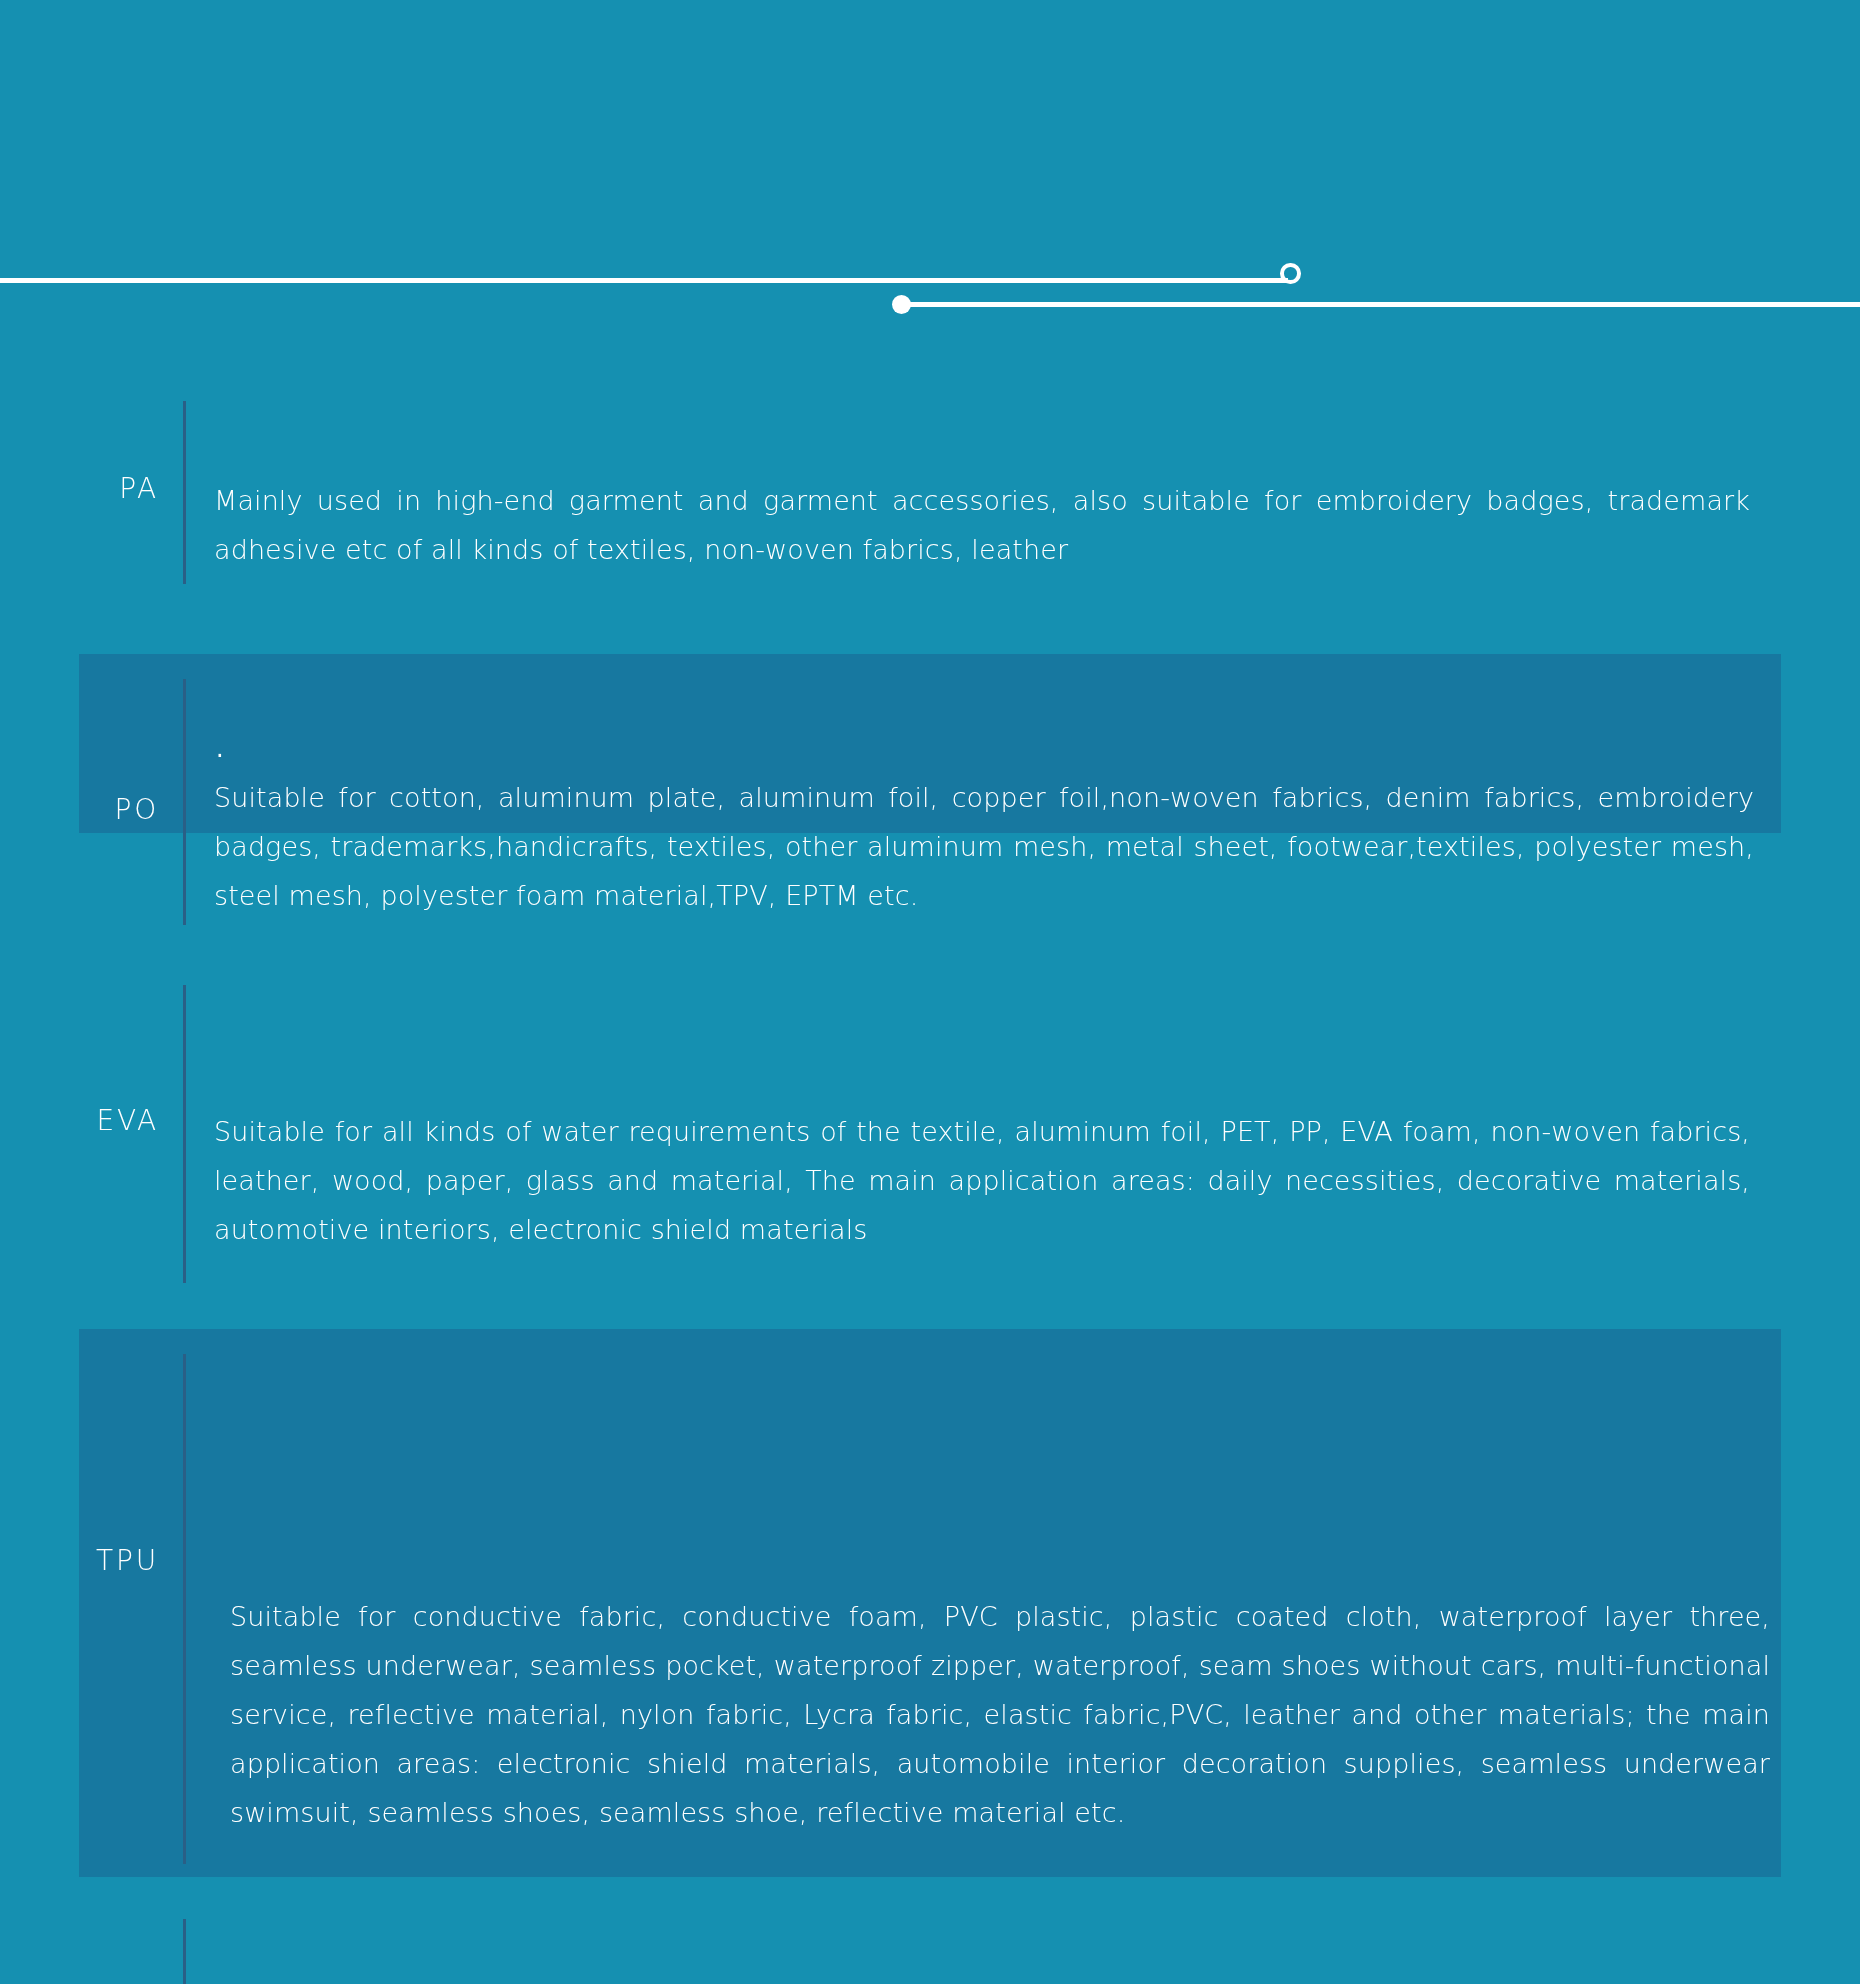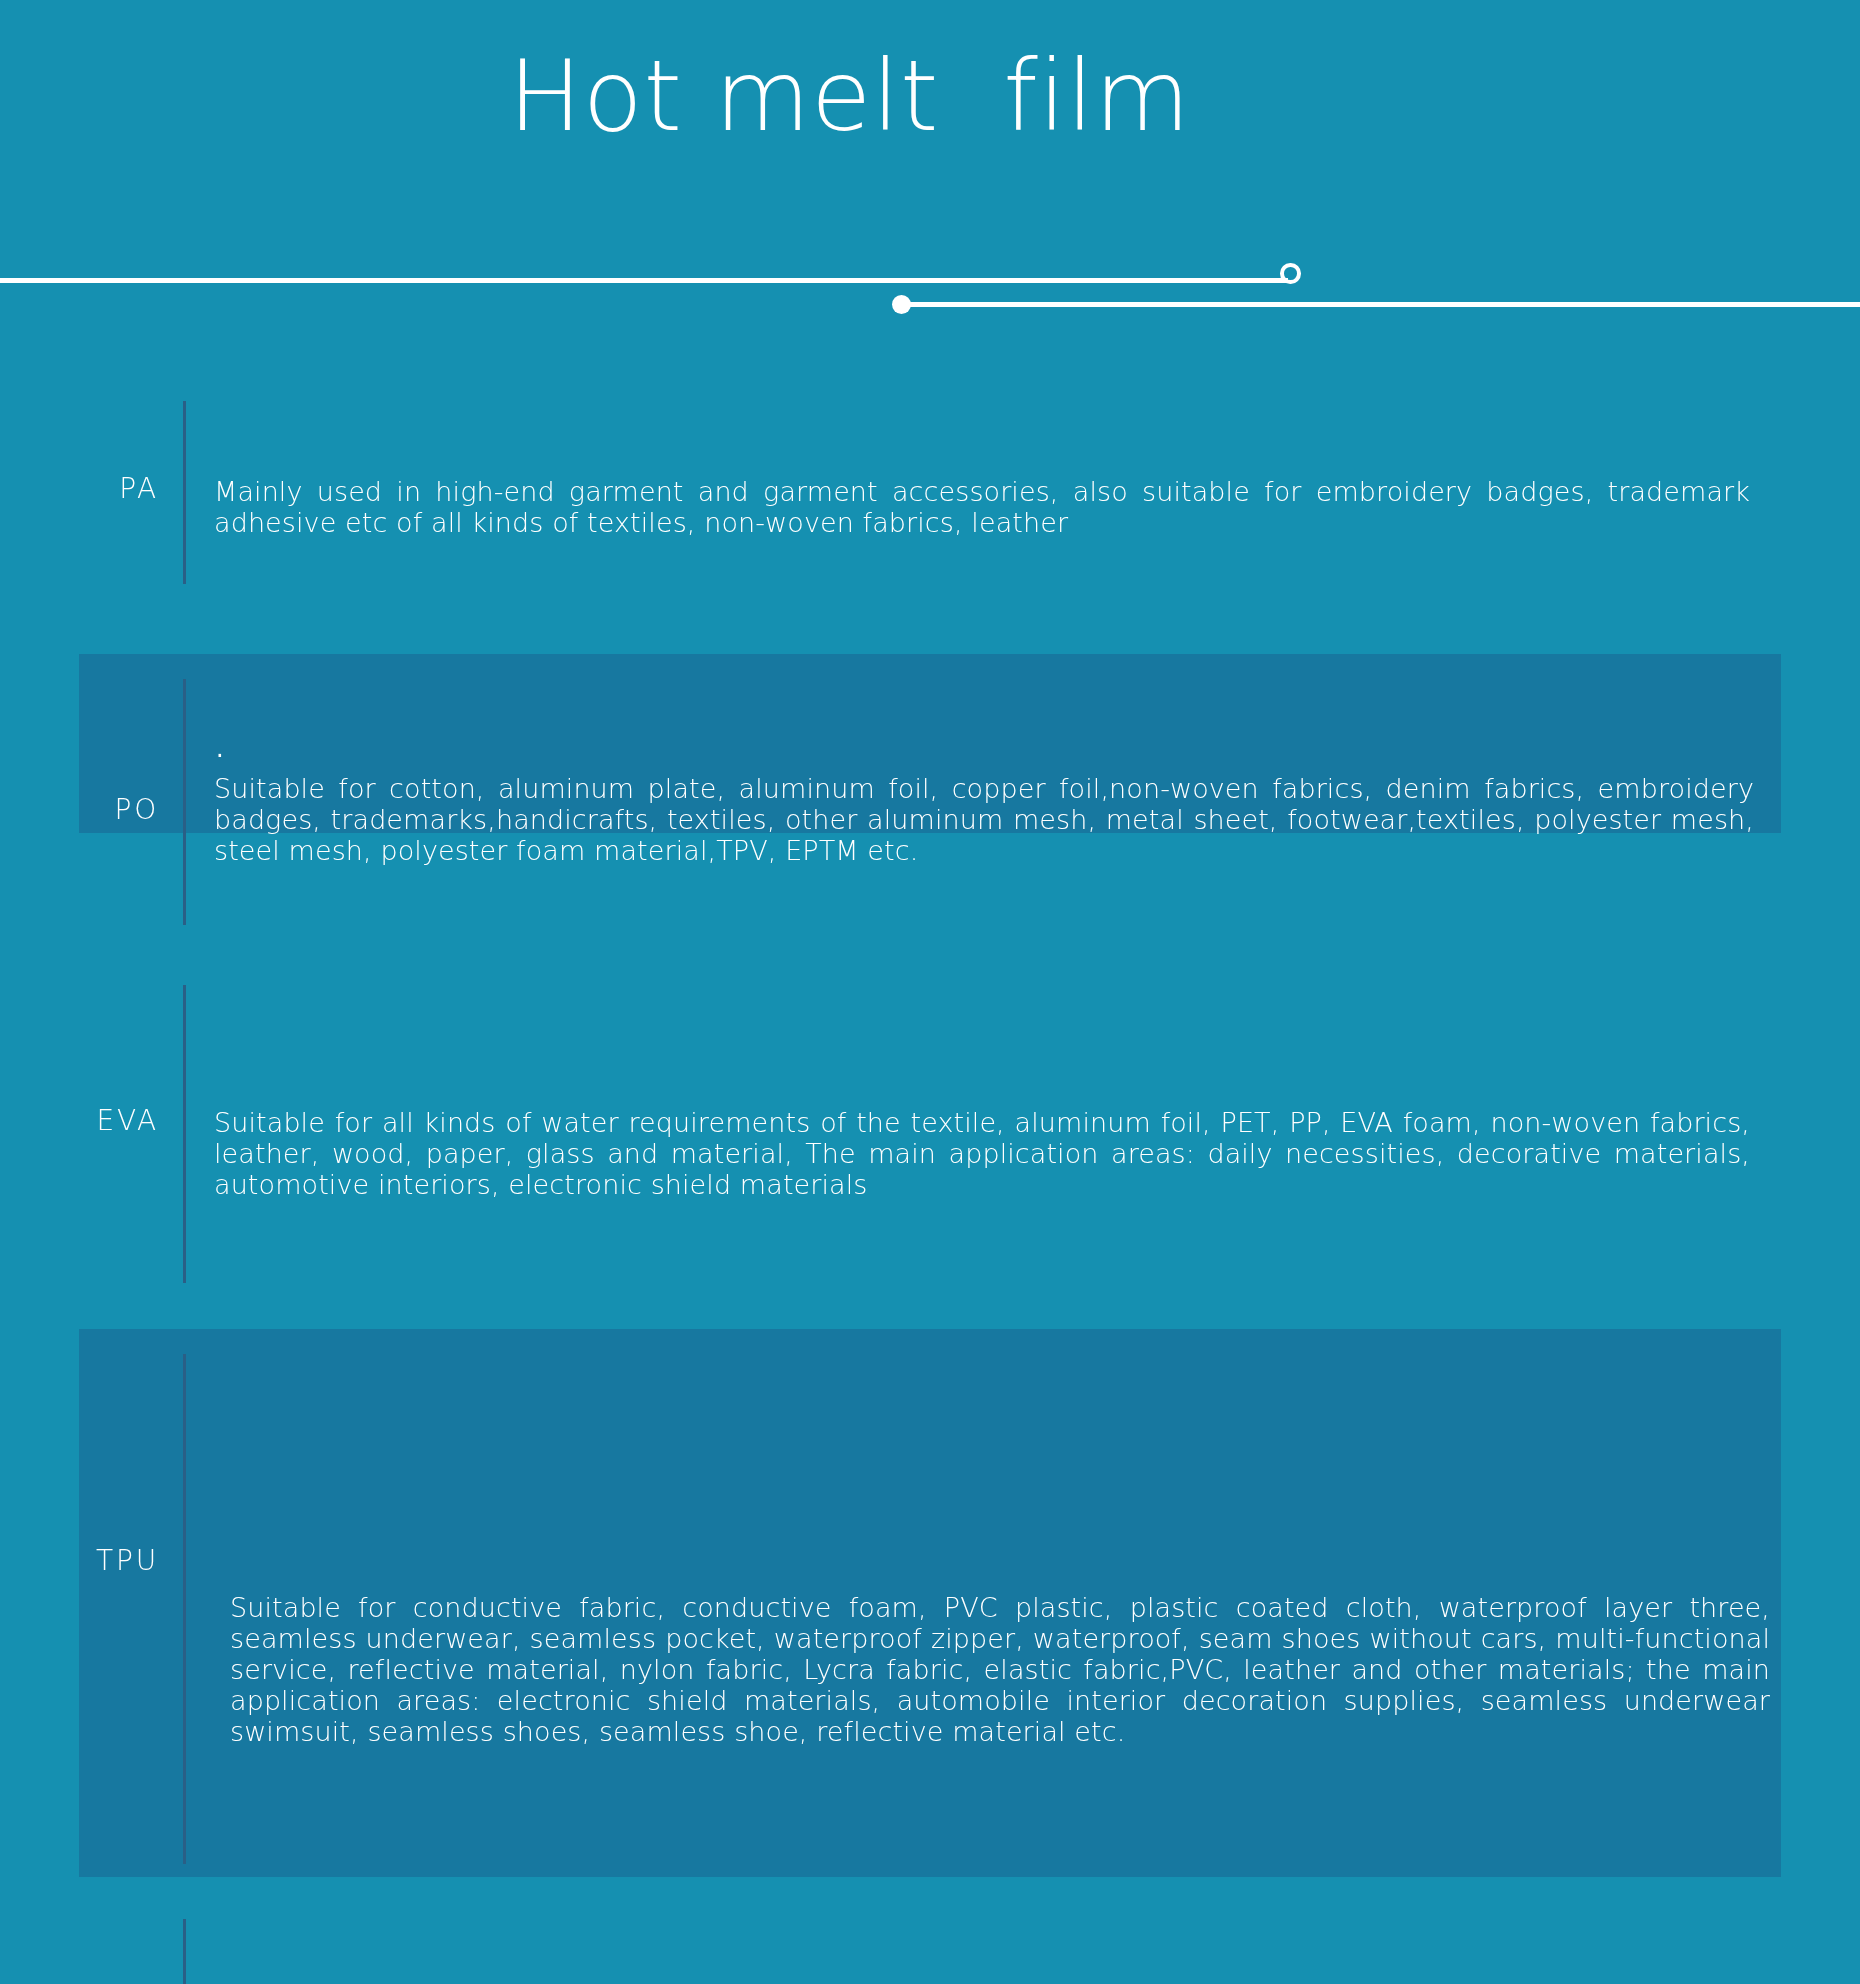--- a/index.html
+++ b/index.html
@@ -101,21 +101,21 @@
     letter-spacing: 2.8px;
     white-space: nowrap;
     text-align: right;
   }
   .body-text {
     position: absolute;
     color: #ffffff;
     font-family: "DejaVu Sans", sans-serif;
     font-size: 27px;
     font-weight: 300;
-    line-height: 31px;
+    line-height: 49px;
     text-align: justify;
     text-justify: inter-word;
     letter-spacing: 0.1px;
   }
   .stray-dot {
     position: absolute;
     color: #ffffff;
     font-family: "DejaVu Sans", sans-serif;
     font-size: 24px;
     line-height: 1;
@@ -146,21 +146,20 @@
   #tpu-label         { left:  16px; top: 1544px;  width: 143px; }
   #tpu-text          { left: 230px; top: 1592px;  width: 1540px; }
 
   
   #pes-vrule         { left: 183px; top: 1919px;  height: 383px; }
 </style>
 </head>
 <body>
 
 <div class="header">
-  <div class="page-title">Hot melt  film</div>
 
   <div class="divider-line-top"></div>
   <div class="divider-circle-hollow"></div>
 
   <div class="divider-line-bottom"></div>
   <div class="divider-circle-solid"></div>
 </div>
 
 <div class="row" id="row-pa"></div>
 <div class="vrule" id="pa-vrule"></div>

